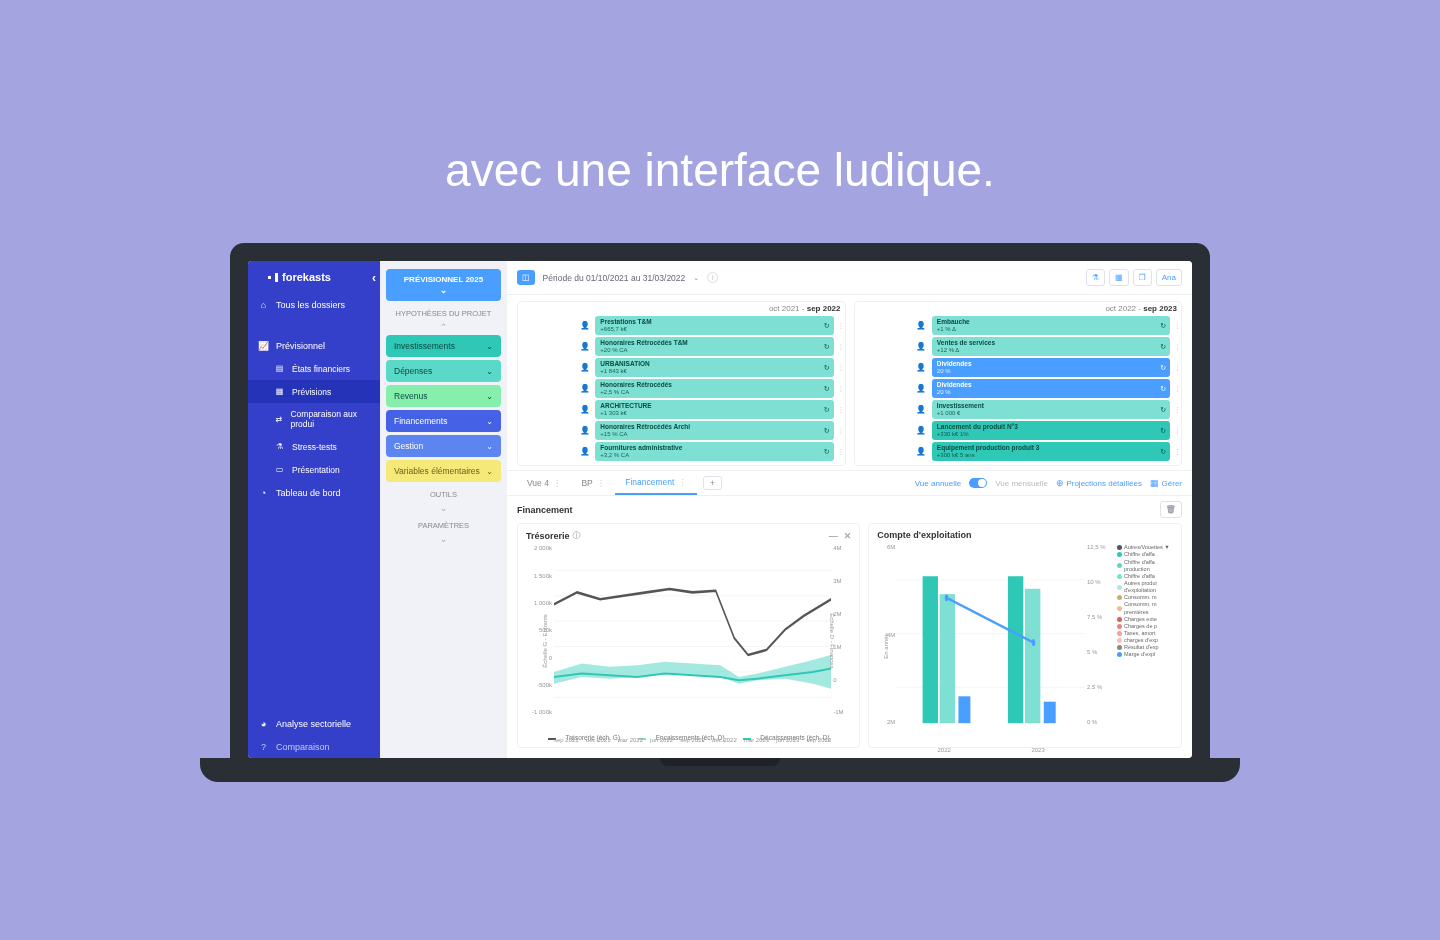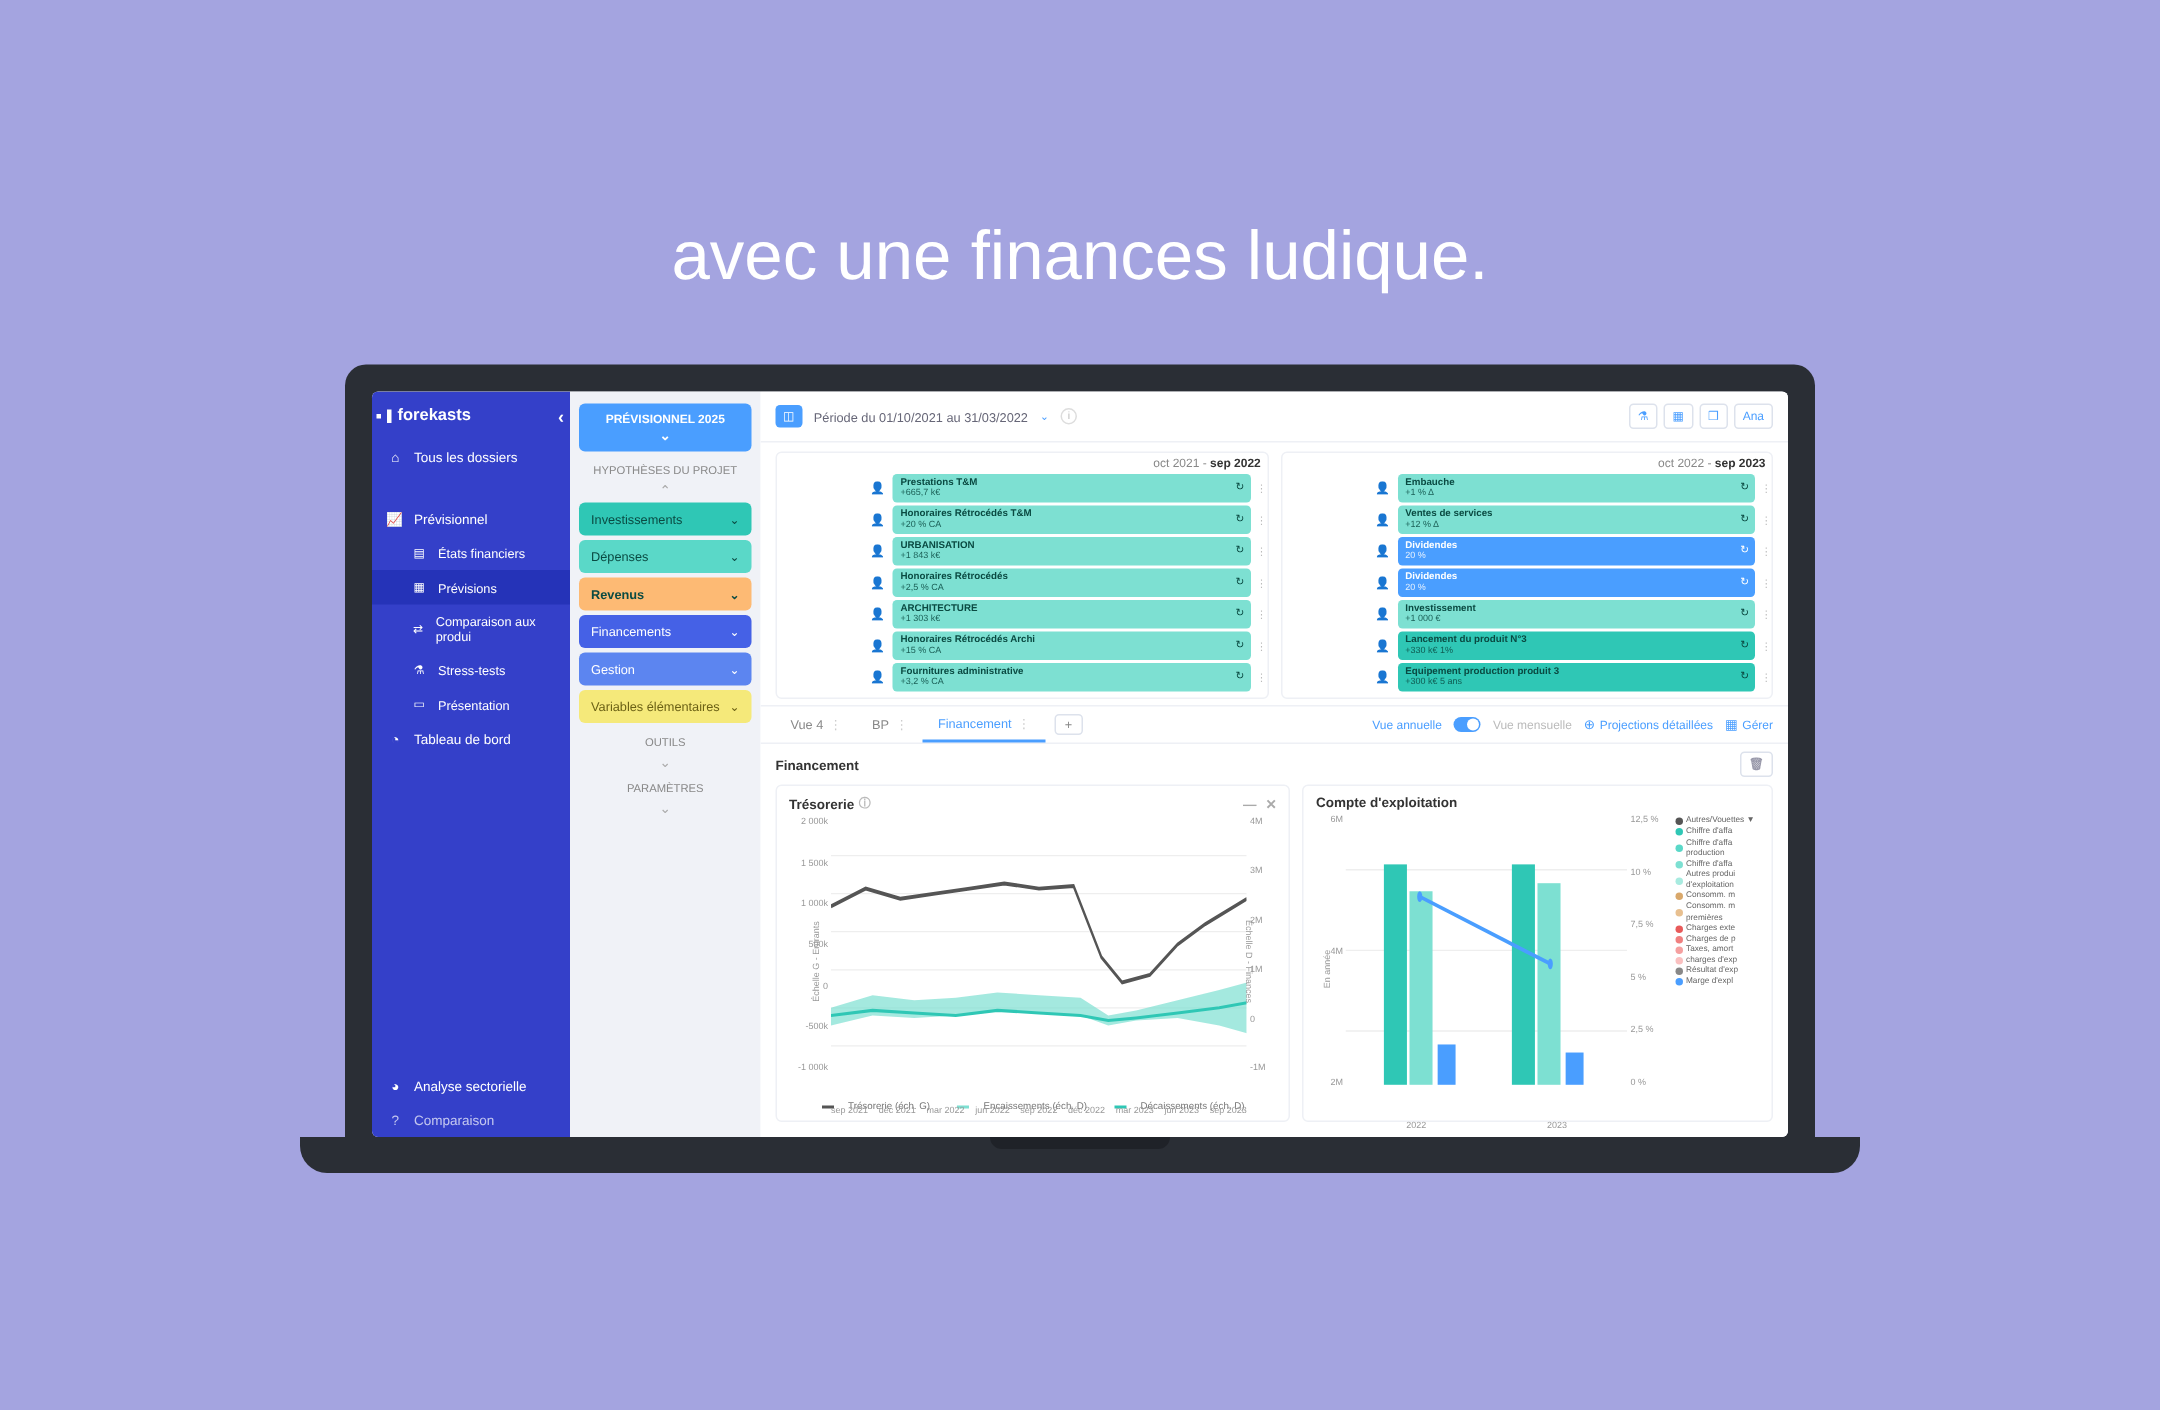--- a/index.html
+++ b/index.html
@@ -6,40 +6,40 @@
 body { background: #a4a4e0; width: 1440px; height: 940px; overflow: hidden; }
 .hero { text-align: center; color: #fff; padding: 70px 0 40px; }
 .hero h1 { font-size: 46px; font-weight: 400; line-height: 1.45; }
 .laptop { width: 980px; margin: 0 auto; background: #2a2e35; border-radius: 14px 14px 0 0; padding: 18px 18px 0; position: relative; }
 .screen { background: #f5f7fb; border-radius: 4px; height: 497px; display: flex; overflow: hidden; }
 .base { width: 1040px; height: 24px; background: #2a2e35; margin: 0 auto; border-radius: 0 0 18px 18px; position: relative; }
 .base::after { content: ''; position: absolute; left: 50%; transform: translateX(-50%); top: 0; width: 120px; height: 8px; background: #1f2228; border-radius: 0 0 8px 8px; }
 
 
 .sidebar { width: 132px; background: #3440c9; color: #fff; font-size: 9px; display: flex; flex-direction: column; }
-.logo { padding: 10px 3px; display: flex; align-items: center; gap: 4px; font-weight: 600; font-size: 11px; }
+.logo { padding: 10px 20px; display: flex; align-items: center; gap: 4px; font-weight: 600; font-size: 11px; }
 .logo .dot { width: 3px; height: 3px; background: #fff; }
 .logo .bar { width: 3px; height: 9px; background: #fff; }
 .collapse { position: absolute; right: 4px; top: 10px; font-size: 12px; }
 .side-item { padding: 6px 10px; display: flex; align-items: center; gap: 7px; cursor: pointer; }
 .side-item.active { background: #2533b8; }
 .side-item .icon { width: 11px; height: 11px; display: inline-flex; align-items: center; justify-content: center; }
 .side-sub { padding-left: 26px; font-size: 8.5px; }
 .side-spacer { flex: 1; }
 
 
 .col2 { width: 127px; background: #f0f2f7; font-size: 8.5px; padding: 8px 6px; }
 .pill-head { background: #4a9eff; color: #fff; text-align: center; padding: 6px 4px; border-radius: 4px; font-size: 8px; font-weight: 600; margin-bottom: 4px; }
 .section-label { text-align: center; color: #888; font-size: 7.5px; margin: 8px 0 4px; }
 .chev { text-align: center; color: #aaa; font-size: 9px; margin-top: 2px; }
 .cat { padding: 6px 8px; border-radius: 4px; margin: 3px 0; display: flex; justify-content: space-between; align-items: center; font-size: 8.5px; font-weight: 500; cursor: pointer; }
 .cat .caret { font-size: 8px; }
 .cat.teal { background: #2fc7b5; color: #0a4a42; }
 .cat.teal2 { background: #5ad8c8; color: #0a4a42; }
-.cat.teal3 { background: #fdba74; color: #0a4a42; font-weight: bold; }
+.cat.teal3 { background: #86efac; color: #0a4a42; }
 .cat.blue { background: #4561e6; color: #fff; }
 .cat.blue2 { background: #5c85f0; color: #fff; }
 .cat.yellow { background: #f5e97a; color: #6b6115; }
 
 
 .main { flex: 1; background: #fff; display: flex; flex-direction: column; overflow: hidden; }
 .topbar { padding: 8px 10px; border-bottom: 1px solid #eef0f5; display: flex; align-items: center; gap: 8px; font-size: 8.5px; }
 .period-badge { background: #4a9eff; color: #fff; padding: 3px 5px; border-radius: 3px; font-size: 8px; }
 .period-text { color: #667; }
 .period-caret { color: #4a9eff; font-size: 7px; }
@@ -96,21 +96,21 @@
 .y-axis-r { position: absolute; right: 0; top: 0; bottom: 16px; width: 18px; font-size: 6px; color: #999; display: flex; flex-direction: column; justify-content: space-between; }
 .y-label-l { position: absolute; left: -8px; top: 50%; transform: rotate(-90deg); transform-origin: center; font-size: 6px; color: #999; white-space: nowrap; }
 .y-label-r { position: absolute; right: -8px; top: 50%; transform: rotate(90deg); transform-origin: center; font-size: 6px; color: #999; white-space: nowrap; }
 </style>
 </head>
 <body>
 
 <div class="hero">
   <h1>
     <br>
-    <span>avec une finances ludique.</span>
+    <span>avec une interface ludique.</span>
   </h1>
 </div>
 
 <div class="laptop">
   <div class="screen">
 
     <div class="sidebar" style="position:relative">
       <div class="logo">
         <span class="dot"></span>
           <span class="bar"></span>

